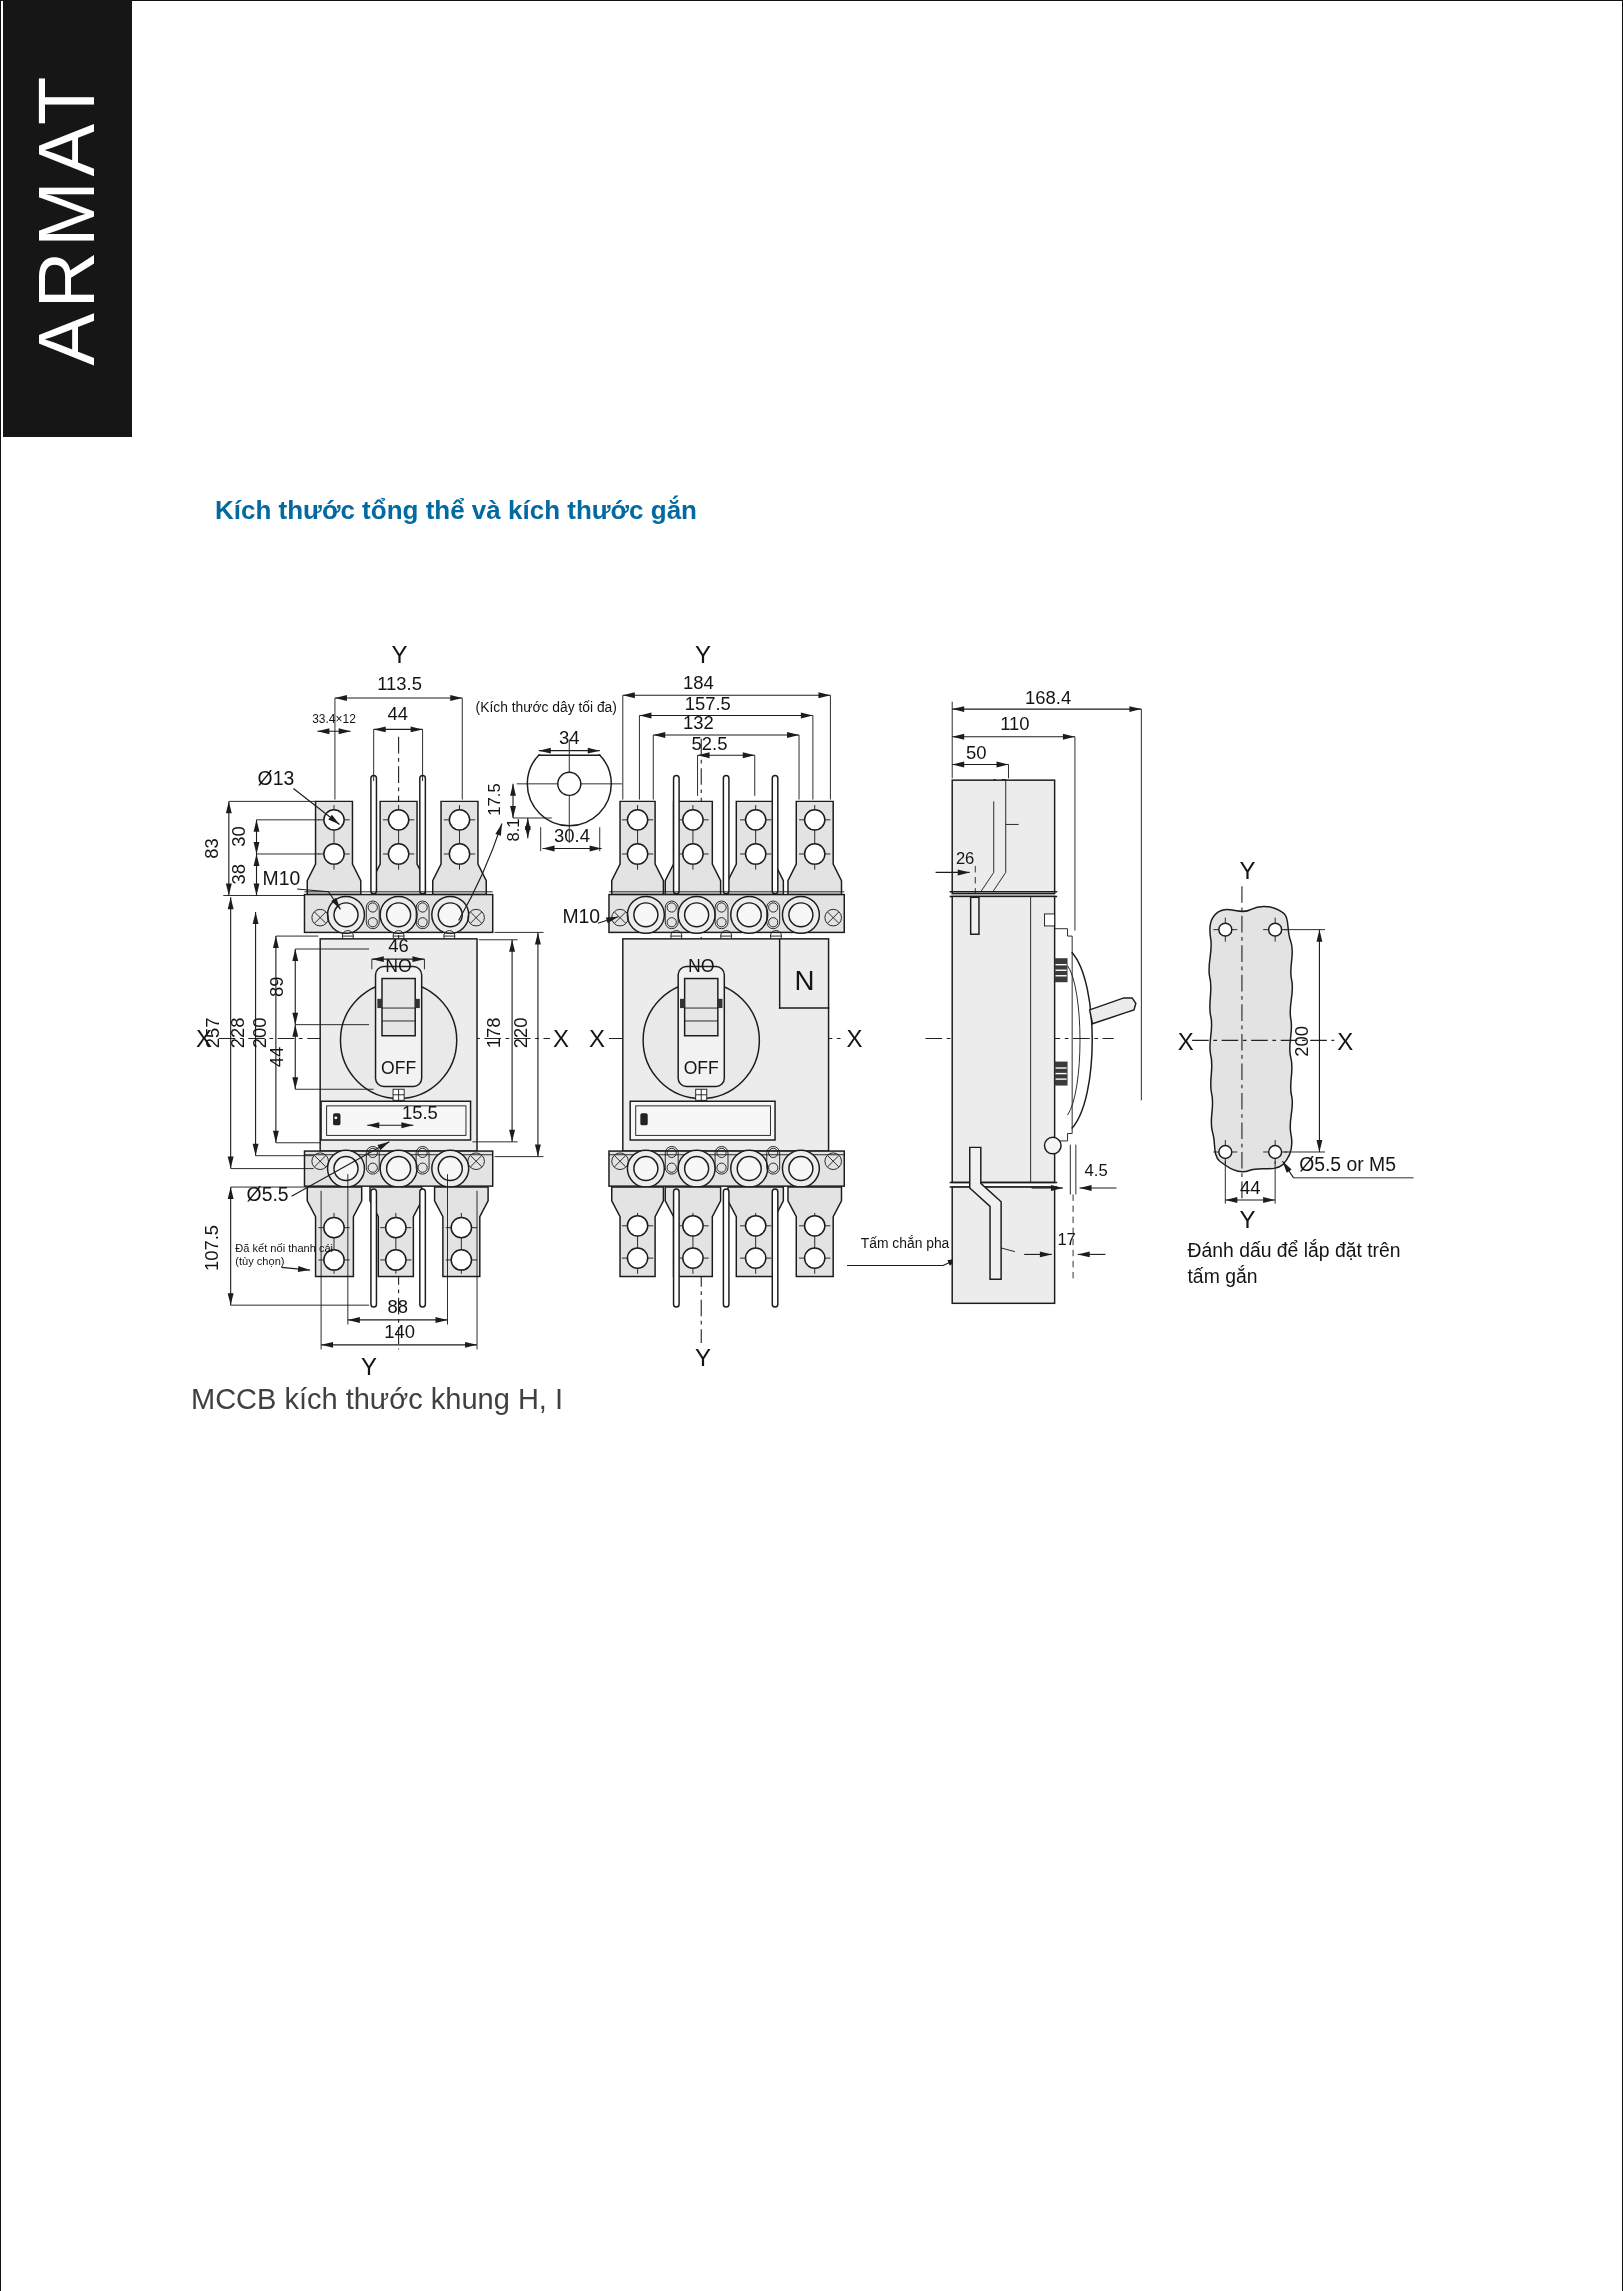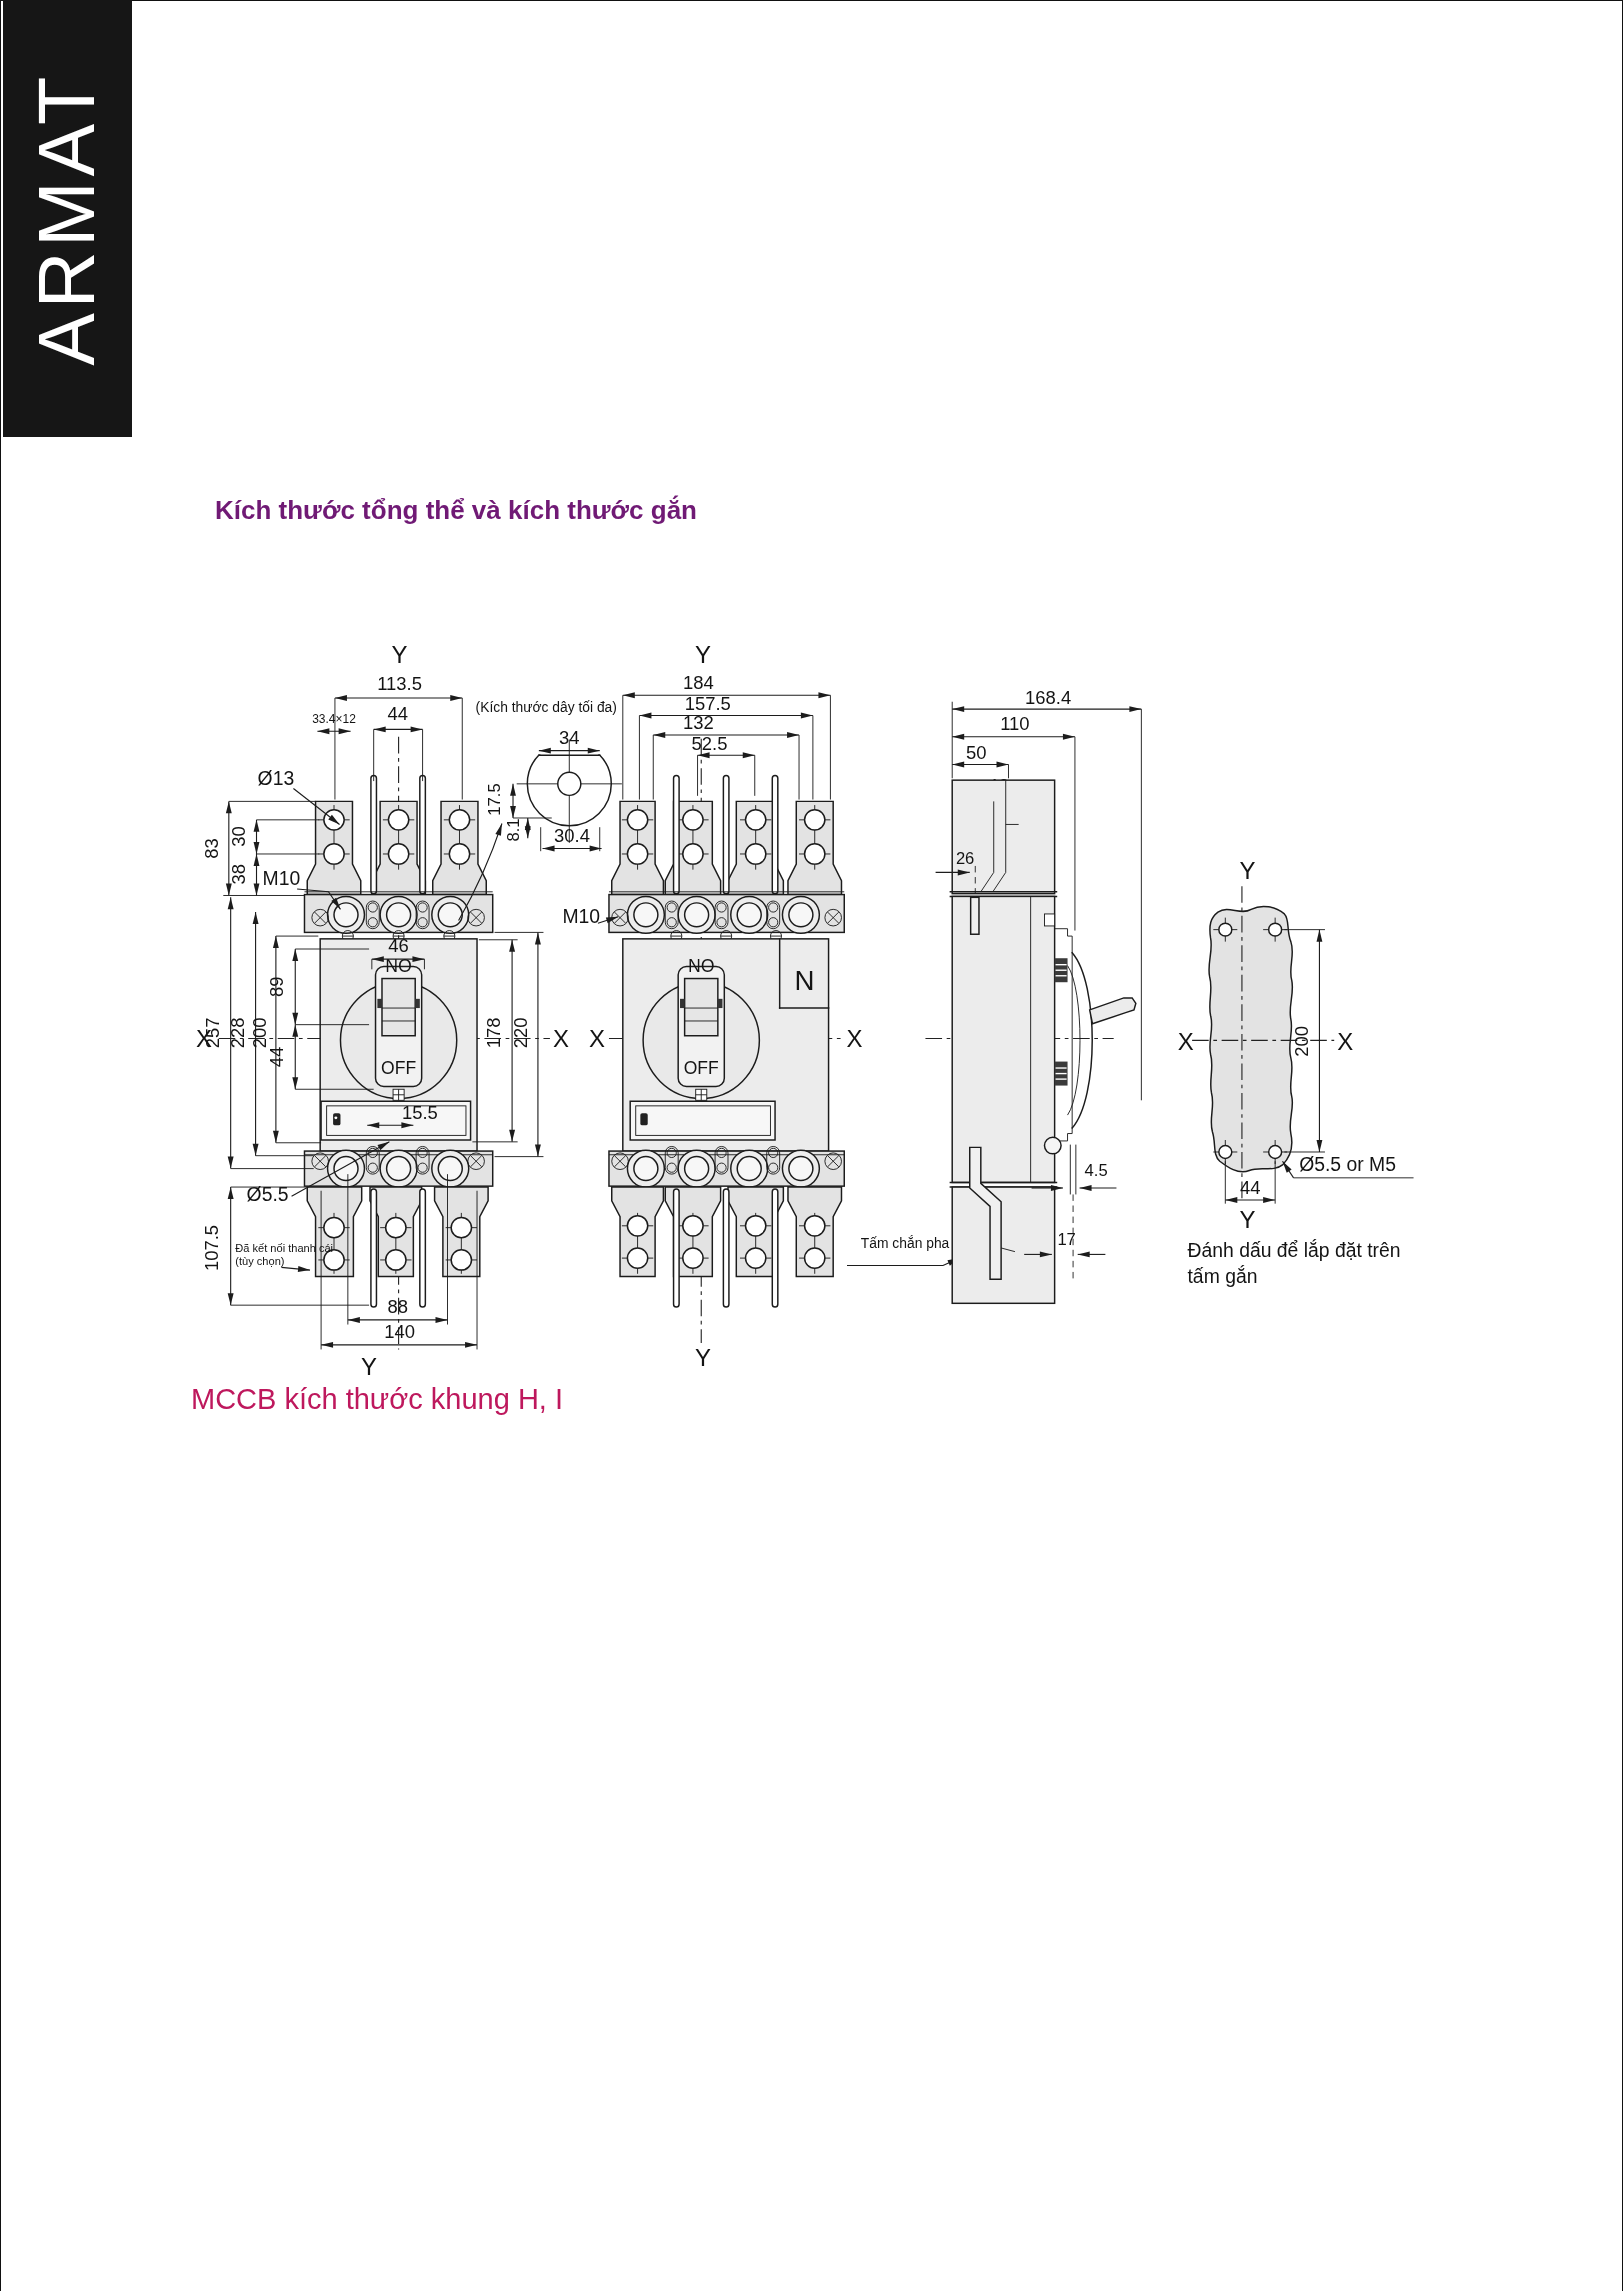--- a/index.html
+++ b/index.html
@@ -1,21 +1,21 @@
 <!DOCTYPE html>
 <html style="font-size:14.8px"><head>
 <meta charset="utf-8">
 <style>
   html,body{margin:0;padding:0;background:#fff;}
   body{width:1623px;height:2292px;position:relative;font-family:"Liberation Sans",sans-serif;}
   .page-border{position:absolute;inset:0;border:1.8px solid #111;box-sizing:border-box;pointer-events:none;}
   .brand{position:absolute;left:2.8px;top:0;width:129px;height:437px;background:#161616;display:flex;align-items:center;justify-content:center;overflow:hidden;}
   .brand span{transform:rotate(-90deg);white-space:nowrap;color:#fff;font-size:79px;letter-spacing:4.6px;font-weight:500;}
-  .doc-title{position:absolute;left:215px;top:495px;font-size:26px;font-weight:bold;color:#701a75;}
-  .fig-caption{position:absolute;left:191px;top:1383px;font-size:29px;color:#be185d;}
+  .doc-title{position:absolute;left:215px;top:495px;font-size:26px;font-weight:bold;color:#0369a1;}
+  .fig-caption{position:absolute;left:191px;top:1383px;font-size:29px;color:#404040;}
   svg{position:absolute;left:0;top:0;}
   svg text{font-family:"Liberation Sans",sans-serif;fill:#141414;}
   .t{font-size:20px;text-anchor:middle;}
   .s13{font-size:13px;} .s15{font-size:15px;} .s18{font-size:18px;} .s19{font-size:19px;}
   .s21{font-size:21px;} .s26{font-size:26px;} .s30{font-size:30px;} .s12{font-size:12px;}
   .ta-s{text-anchor:start;}
   .ln{stroke:#1c1c1c;stroke-width:1.6;fill:none;stroke-linecap:square;}
   .lnf{stroke:#1c1c1c;stroke-width:1.6;}
   .thin{stroke:#1c1c1c;stroke-width:1;fill:none;}
   .dim2{stroke:#1c1c1c;stroke-width:1.2;fill:none;marker-start:url(#arw);marker-end:url(#arw);}

